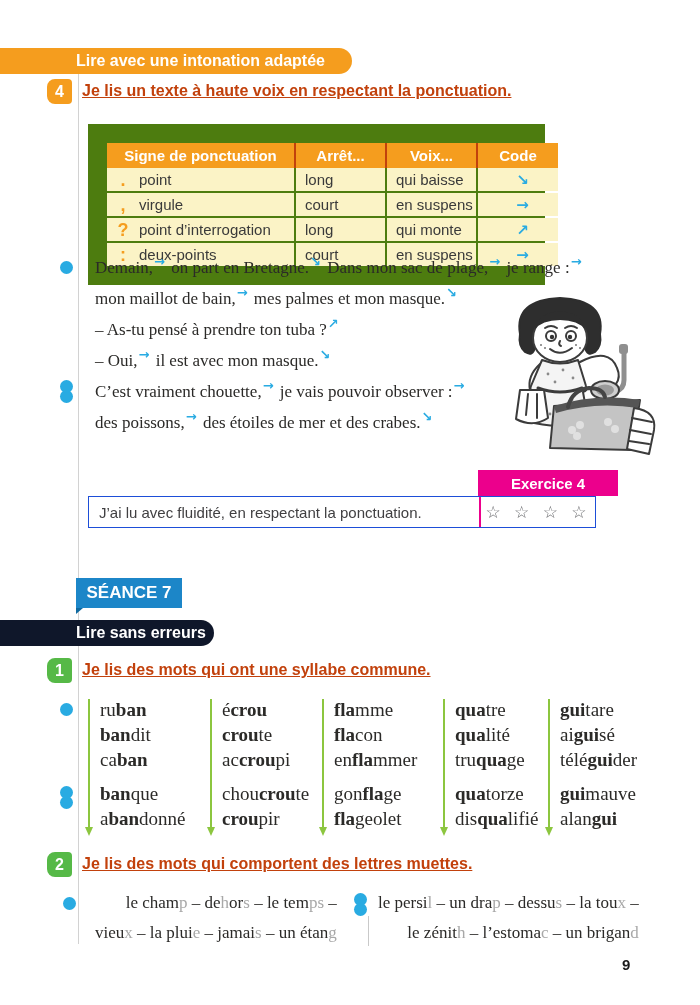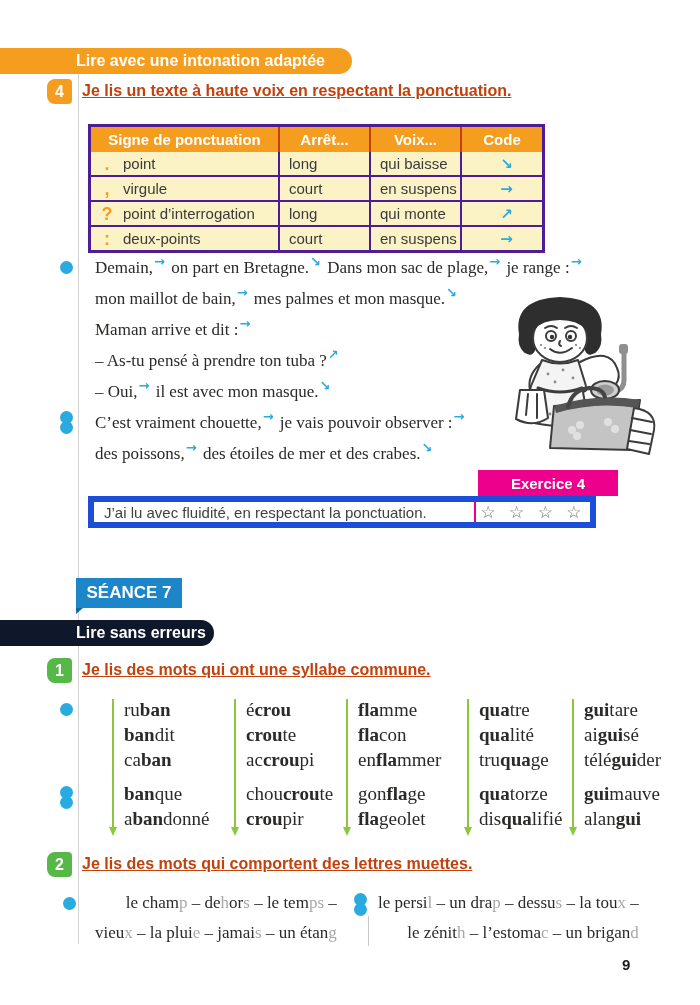--- a/index.html
+++ b/index.html
@@ -14,21 +14,21 @@
   .band-green{top:620px;width:214px;background:#0f172a;}
 
   
   .badge{position:absolute;left:47px;width:25px;height:25px;border-radius:8px 4px 4px 8px;
          display:flex;align-items:center;justify-content:center;color:#fff;font-weight:bold;font-size:16px;}
   .badge-orange{background:#F59D1E;}
   .badge-green{background:#56B947;}
   .instr{position:absolute;left:82px;font-weight:bold;font-size:16px;color:#c2410c;white-space:nowrap;text-decoration:underline;}
 
   
-  .ptable{position:absolute;left:88px;top:124px;width:457px;background:#4c1d95;padding:3px;box-sizing:border-box;
+  .ptable{position:absolute;left:88px;top:124px;width:457px;background:#4d7c0f;padding:19px;box-sizing:border-box;
           display:grid;grid-template-columns:187px 89px 89px 80px;grid-auto-rows:23px;gap:2px;font-size:15px;}
   .ptable .th{background:#F59D1E;color:#fff;font-weight:bold;display:flex;align-items:center;justify-content:center;height:25px;}
   .ptable .thsep{border-left:2px solid #c2410c;margin-left:-2px;}
   .ptable .td{background:#FBF3C6;color:#3a3a3a;display:flex;align-items:center;padding-left:9px;}
   .ptable .tdsign{padding-left:0;}
   .psign{width:32px;text-align:center;color:#F59D1E;font-weight:bold;font-size:18px;line-height:14px;}
   .tdcode{justify-content:center;padding-left:0;}
   .codearrow{color:#29ABE2;font-family:"DejaVu Sans",sans-serif;font-weight:bold;font-size:15px;}
 
   
@@ -38,35 +38,35 @@
   .iarrow{color:#29ABE2;font-family:"DejaVu Sans",sans-serif;font-weight:bold;font-size:13px;
           position:relative;top:-7px;margin:0 2px 0 1px;}
   .marker{position:absolute;width:13px;height:13px;border-radius:50%;background:#29ABE2;}
   .pline .marker{left:-35px;top:8px;}
   .marker.double-dot{box-shadow:0 10px 0 #29ABE2;}
   .pline .marker.double-dot{top:3px;}
 
   
   .assess-tab{position:absolute;left:478px;top:470px;width:140px;height:26px;background:#EC008C;color:#fff;
               font-weight:bold;font-size:15px;display:flex;align-items:center;justify-content:center;}
-  .assess-box{position:absolute;left:88px;top:496px;width:508px;height:32px;border:6px solid #1d4ed8;
+  .assess-box{position:absolute;left:88px;top:496px;width:508px;height:32px;border:1px solid #1d4ed8;
               box-sizing:border-box;display:flex;background:#fff;}
   .assess-text{flex:1;display:flex;align-items:center;padding-left:10px;font-size:15px;color:#414042;}
   .assess-stars{width:114px;border-left:2px solid #EC008C;display:flex;align-items:center;justify-content:center;
                 color:#6D6E71;font-family:"DejaVu Sans",sans-serif;font-size:17px;letter-spacing:4px;}
 
   
   .seance{position:absolute;left:76px;top:578px;width:106px;height:30px;background:#1C86C8;color:#fff;
           font-weight:bold;font-size:17px;display:flex;align-items:center;justify-content:center;}
   .seance::after{content:'';position:absolute;left:0;top:30px;width:0;height:0;
                  border-top:6px solid #0F6AA0;border-right:7px solid transparent;}
 
   
   .cols{position:absolute;left:0;top:697px;width:700px;height:152px;}
-  .wcol{position:absolute;top:0;height:150px;margin-left:24px;}
+  .wcol{position:absolute;top:0;height:150px;}
   .varrow{position:absolute;left:0;top:2px;width:2px;height:132px;background:#8CC63F;}
   .varrow::after{content:'';position:absolute;left:-3px;bottom:-9px;width:0;height:0;
                  border:4px solid transparent;border-top:9px solid #8CC63F;}
   .words{margin-left:12px;font-family:"Liberation Serif",serif;font-size:19px;color:#2b2a28;}
   .w{line-height:25px;white-space:nowrap;}
   .wgap{margin-top:9px;}
   .exmarker{position:absolute;left:60px;}
 
   
   .mblock{position:absolute;top:888px;font-family:"Liberation Serif",serif;font-size:17px;color:#2b2a28;}
@@ -133,21 +133,20 @@
       <div class="td">court</div>
       <div class="td">en suspens</div>
       <div class="td tdcode">
         <span class="codearrow">→</span>
       </div>
     </div>
 
   <div class="passage" id="passage">
       <div class="pline"><span class="marker "></span>Demain,<span class="iarrow">→</span> on part en Bretagne.<span class="iarrow">↘</span> Dans mon sac de plage,<span class="iarrow">→</span> je range :<span class="iarrow">→</span></div>
       <div class="pline">mon maillot de bain,<span class="iarrow">→</span> mes palmes et mon masque.<span class="iarrow">↘</span></div>
-      <div class="pline">Maman arrive et dit :<span class="iarrow">→</span></div>
       <div class="pline">– As-tu pensé à prendre ton tuba ?<span class="iarrow">↗</span></div>
       <div class="pline">– Oui,<span class="iarrow">→</span> il est avec mon masque.<span class="iarrow">↘</span></div>
       <div class="pline"><span class="marker double-dot"></span>C’est vraiment chouette,<span class="iarrow">→</span> je vais pouvoir observer :<span class="iarrow">→</span></div>
       <div class="pline">des poissons,<span class="iarrow">→</span> des étoiles de mer et des crabes.<span class="iarrow">↘</span></div>
     </div>
 
   <svg class="illus" viewBox="0 0 190 170">
     <g stroke="#3b3b3b" stroke-width="2" fill="none" stroke-linecap="round" stroke-linejoin="round">
       <path d="M52 44 Q46 10 92 8 Q138 10 132 44 Q134 56 127 62 Q119 67 117 57 Q116 38 92 36 Q68 38 67 57 Q65 67 57 62 Q50 56 52 44 Z" fill="#2e2e2e" stroke="#2e2e2e"></path>
       <ellipse cx="92" cy="48" rx="27" ry="24" fill="#fff"></ellipse>

